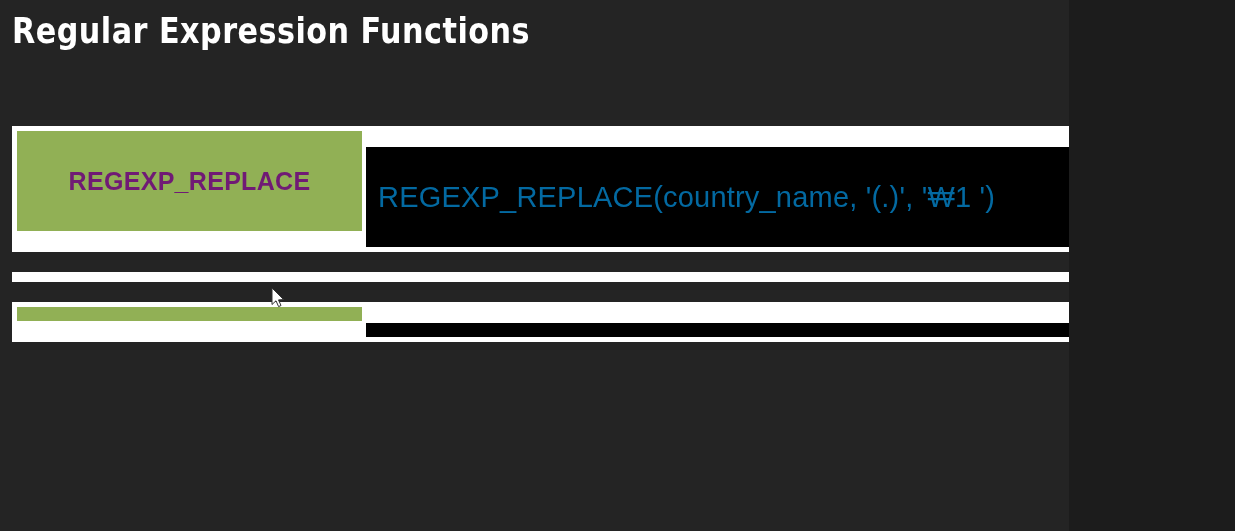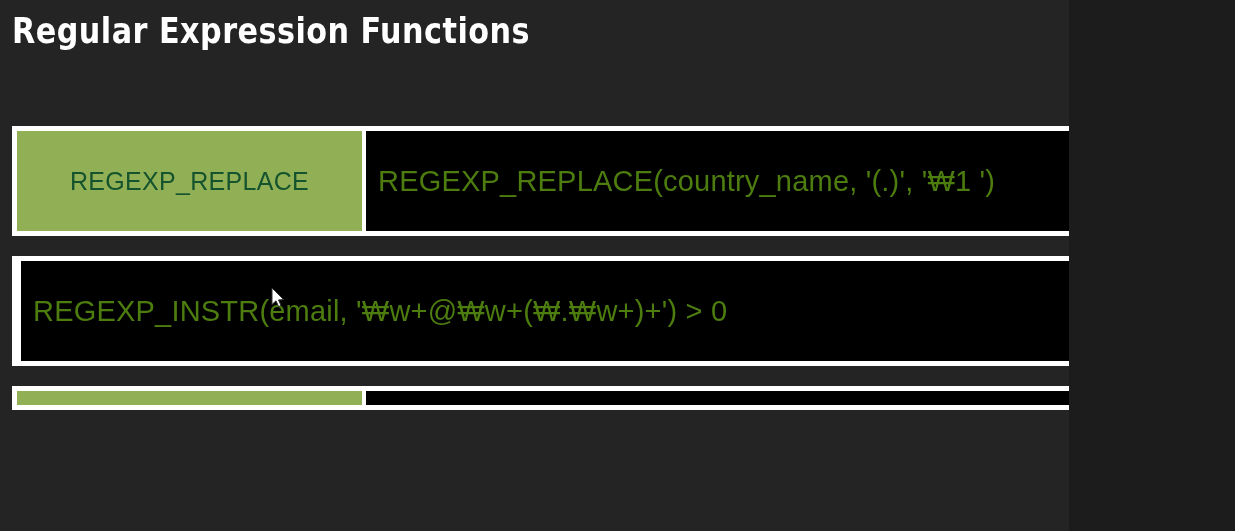--- a/index.html
+++ b/index.html
@@ -46,50 +46,51 @@
     background: #ffffff;
     padding: 5px;
     box-sizing: border-box;
     margin-bottom: 20px;
     width: 100%;
   }
 
   .cell-label {
     flex: 0 0 345px;
     background: #91b055;
-    color: #14532d;
-    font-weight: normal;
+    color: #701a75;
+    font-weight: bold;
     font-size: 25px;
     letter-spacing: 0.3px;
     display: flex;
     align-items: center;
     justify-content: center;
     height: 100px;
     box-sizing: border-box;
     text-align: center;
   }
 
   .cell-gap {
     flex: 0 0 4px;
     background: #ffffff;
   }
 
   .cell-code {
     flex: 1 1 auto;
     background: #000000;
-    color: #4d7c0f;
+    color: #0369a1;
     font-size: 29px;
     letter-spacing: 0.2px;
     display: flex;
     align-items: center;
     height: 100px;
     box-sizing: border-box;
     padding-left: 12px;
     white-space: nowrap;
     overflow: hidden;
+    margin-top: 16px;
   }
 
   
   .regex-row.clipped .cell-label,
   .regex-row.clipped .cell-code {
     height: 14px;
   }
 
   
   #mouse-cursor {
@@ -111,21 +112,20 @@
   <div id="regex-table">
 
     <div class="regex-row">
       <div class="cell-label">REGEXP_REPLACE</div>
       <div class="cell-gap"></div>
       <div class="cell-code">REGEXP_REPLACE(country_name, '(.)', '₩1 ')</div>
     </div>
 
     <div class="regex-row">
       <div class="cell-gap"></div>
-      <div class="cell-code">REGEXP_INSTR(email, '₩w+@₩w+(₩.₩w+)+') &gt; 0</div>
     </div>
 
 
     <div class="regex-row clipped">
       <div class="cell-label"></div>
       <div class="cell-gap"></div>
       <div class="cell-code"></div>
     </div>
 
   </div>

